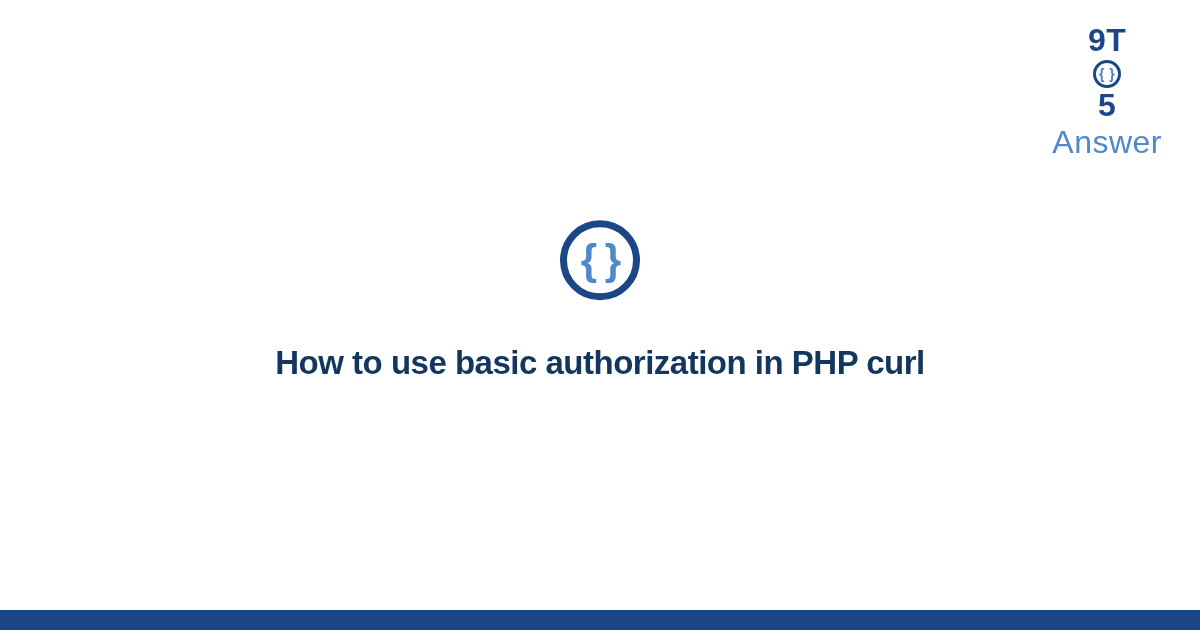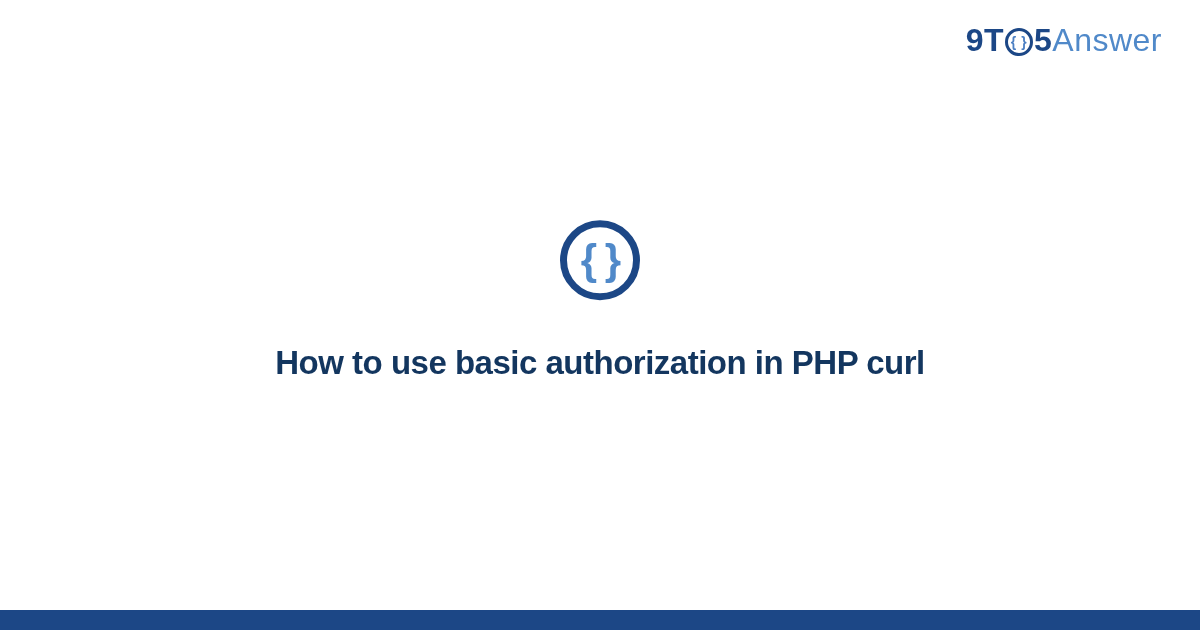--- a/index.html
+++ b/index.html
@@ -1,18 +1,19 @@
 <!DOCTYPE html>
 <html><head>
   <meta charset="utf-8">
   <style>
     * {
       margin: 0;
       padding: 0;
       box-sizing: border-box;
+      flex-direction: column;
     }
     body {
       width: 1200px;
       height: 630px;
       background: #ffffff;
       font-family: -apple-system, BlinkMacSystemFont, "Segoe UI", Helvetica, Arial, sans-serif;
       position: relative;
       overflow: hidden;
     }
     .site-logo {

